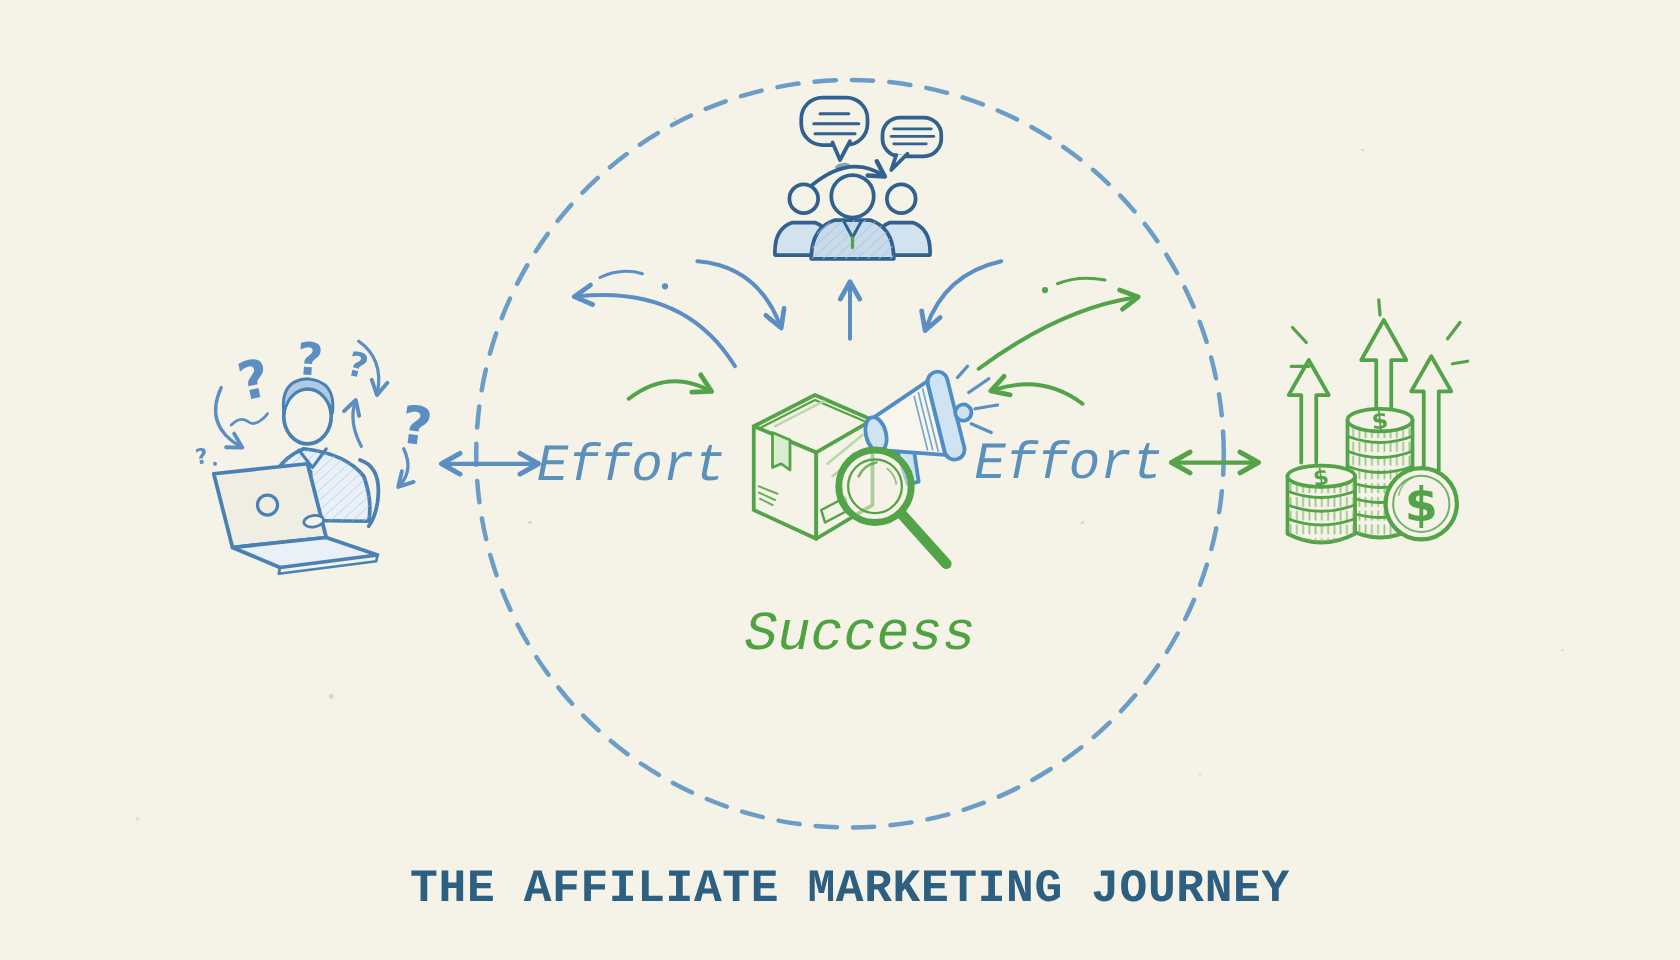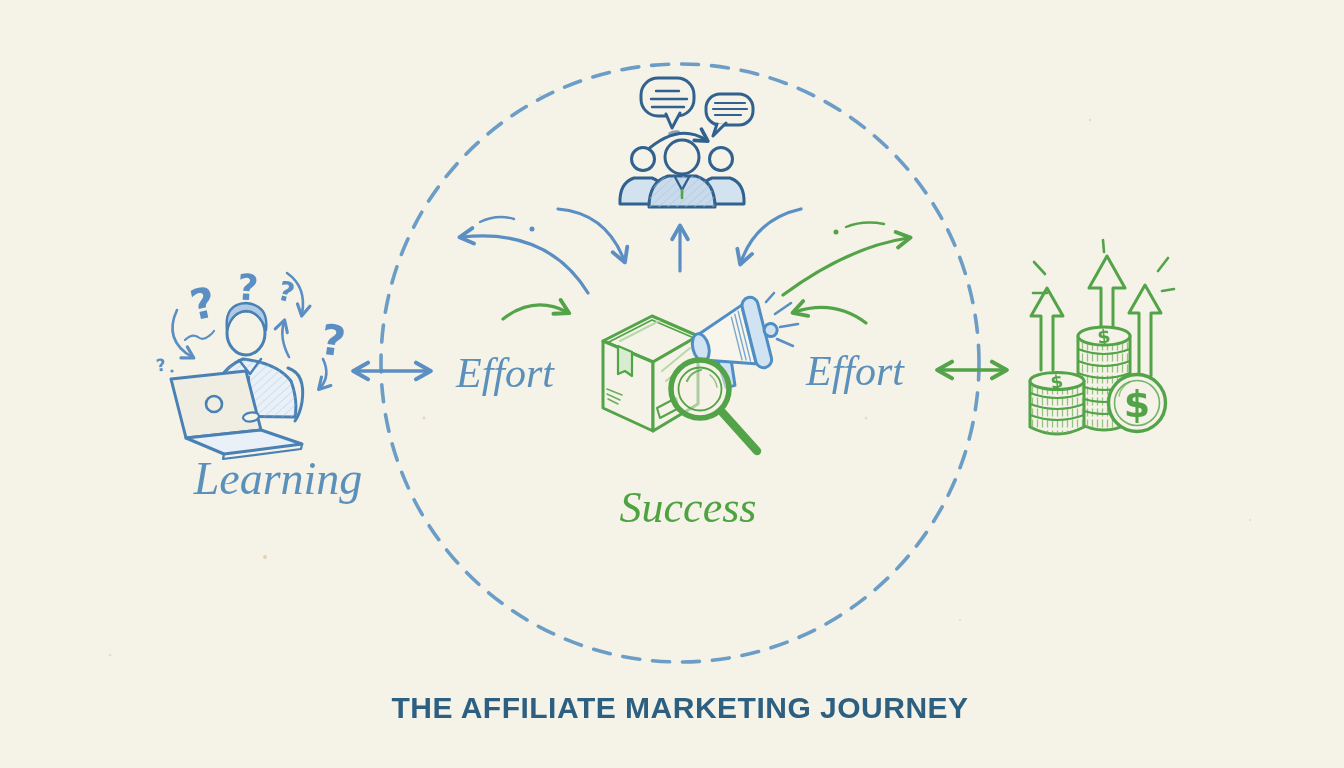--- a/index.html
+++ b/index.html
@@ -13,32 +13,32 @@
       radial-gradient(circle 2px at 1090px 120px, rgba(205,185,150,.45) 0 45%, transparent 55%),
       radial-gradient(circle 2px at 540px 95px, rgba(205,185,150,.4) 0 45%, transparent 55%),
       radial-gradient(circle 3px at 110px 655px, rgba(214,192,150,.4) 0 45%, transparent 55%),
       radial-gradient(circle 2px at 1250px 520px, rgba(214,192,150,.4) 0 45%, transparent 55%),
       radial-gradient(circle 2px at 960px 620px, rgba(205,185,150,.35) 0 45%, transparent 55%);
     font-family:"Liberation Sans", sans-serif;
   }
   svg{position:absolute;left:0;top:0;}
   .label{
     position:absolute;transform:translateX(-50%);white-space:nowrap;
-    font-family:Liberation Serif, serif;font-style:italic;line-height:1;
+    font-family:Liberation Mono, monospace;font-style:italic;line-height:1;
   }
   .label.blue{color:#5b90bb;}
   .label.green{color:#4ea23f;}
   #learning-label{left:278px;top:456px;font-size:46px;}
   #platform-label{left:688px;top:486px;font-size:44px;}
   #success-label{left:1096px;top:452px;font-size:46px;}
   #effort-left-label{left:505px;top:352px;font-size:42px;}
   #effort-right-label{left:855px;top:350px;font-size:42px;}
   #main-title{
     position:absolute;left:680px;top:691px;transform:translateX(-50%);
-    font-family:Liberation Sans, sans-serif;font-weight:700;font-size:30px;
+    font-family:Liberation Mono, monospace;font-weight:700;font-size:37px;
     letter-spacing:.5px;color:#2d5f80;white-space:nowrap;
   }
 </style>
 </head>
 <body>
 
 <div id="stage">
 
 <svg width="1344" height="768" viewBox="0 0 1344 768">
   <defs>
@@ -234,19 +234,18 @@
 
     <g>
       <circle cx="1137" cy="403" r="28.5" stroke-width="3.4" fill="#f5f2e7"></circle>
       <circle cx="1137" cy="403" r="22.5" stroke-width="1.6" opacity=".8"></circle>
       <path d="M1119,396 Q1121,386 1130,382" stroke-width="1.4" opacity=".6"></path>
       <text x="1137" y="417" font-size="38" font-weight="bold" fill="#53a348" stroke="none" text-anchor="middle" font-family="DejaVu Sans, sans-serif">$</text>
     </g>
   </g>
 </svg>
 
-<div class="label blue" id="learning-label">Learning</div>
 <div class="label green" id="platform-label">Success</div>
 <div class="label blue" id="effort-left-label">Effort</div>
 <div class="label blue" id="effort-right-label">Effort</div>
 <div id="main-title">THE AFFILIATE MARKETING JOURNEY</div>
 
 </div>
 
 </body></html>

